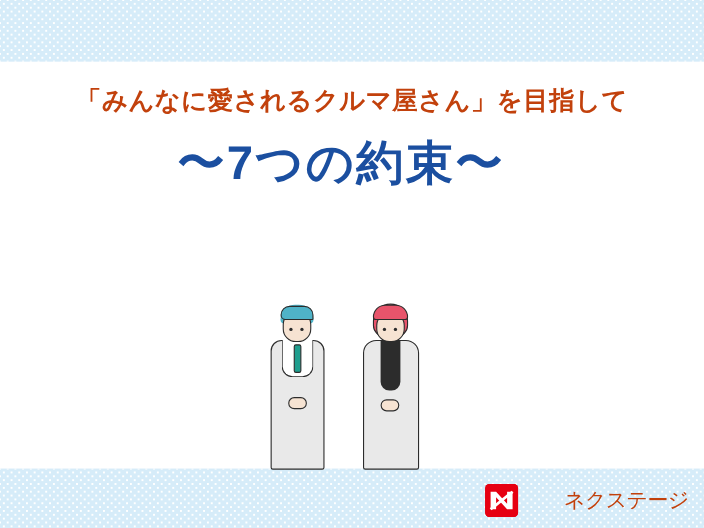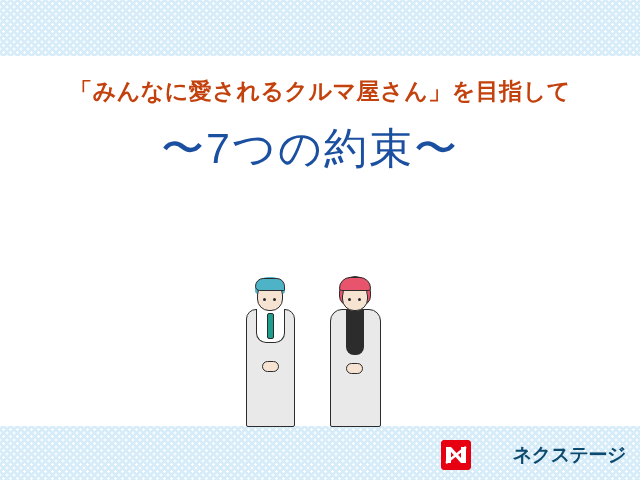--- a/index.html
+++ b/index.html
@@ -57,21 +57,21 @@
     white-space: nowrap;
   }
   .subline {
     position: absolute;
     top: 120px;
     left: 0;
     width: 620px;
     text-align: center;
     color: #1b4fa0;
     font-size: 43px;
-    font-weight: normal;
+    font-weight: bold;
     letter-spacing: 2px;
     white-space: nowrap;
   }
 
   
   .people {
     position: absolute;
     left: 238px;
     top: 275px;
     width: 170px;
@@ -204,23 +204,23 @@
   .logo-mark {
     width: 30px;
     height: 30px;
     background: #e60012;
     border-radius: 4px;
     position: relative;
     overflow: hidden;
   }
   .logo-mark svg { display: block; }
   .logo-text {
-    color: #0c4a6e;
+    color: #c2410c;
     font-size: 19px;
-    font-weight: bold;
+    font-weight: normal;
     letter-spacing: -0.5px;
     white-space: nowrap;
     margin-left: 36px;
   }
 </style>
 </head>
 <body>
 
 <div class="stage">
 

